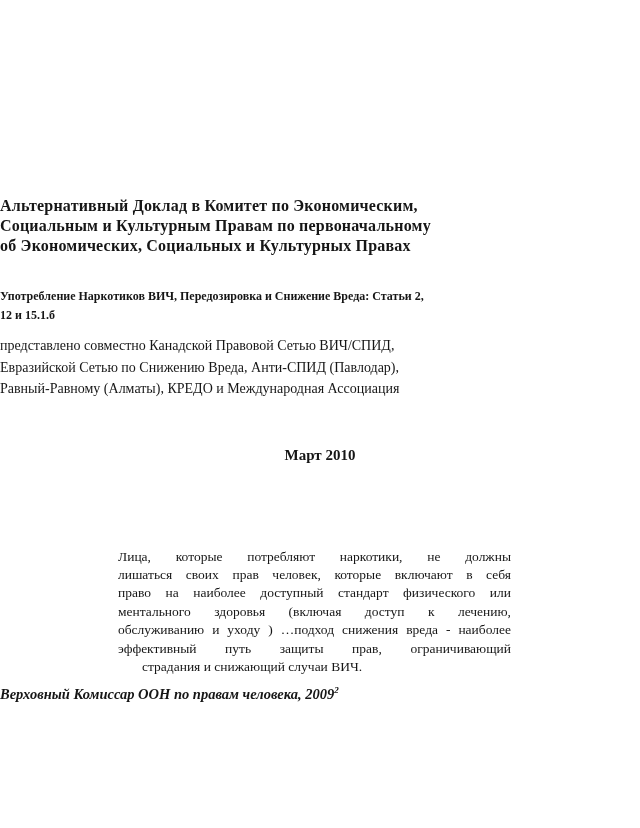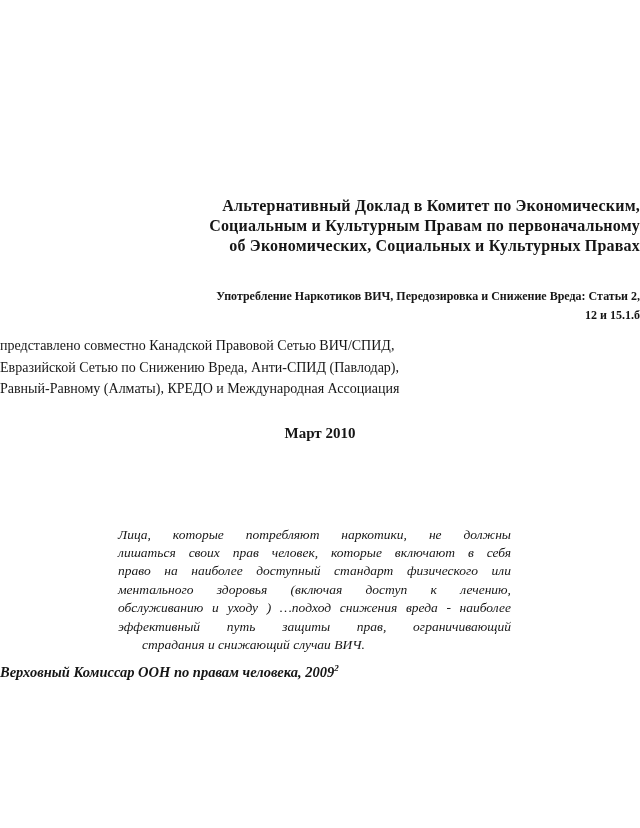--- a/index.html
+++ b/index.html
@@ -8,51 +8,50 @@
     width: 640px;
     height: 828px;
     background: #ffffff;
     color: #161616;
     font-family: "Liberation Serif", "DejaVu Serif", serif;
     display: flow-root;
     overflow: hidden;
   }
   .title-block {
     margin-top: 196px;
-    text-align: right;
+    text-align: left;
     font-weight: bold;
     font-size: 16px;
     line-height: 20px;
     letter-spacing: 0.2px;
   }
   .subtitle-block {
     margin-top: 31px;
-    text-align: right;
+    text-align: left;
     font-weight: bold;
     font-size: 12px;
     line-height: 18.5px;
   }
   .submission-block {
     margin-top: 11px;
     text-align: left;
     font-size: 14px;
     line-height: 21.5px;
   }
   .date-line {
-    margin-top: 22px;
+    margin-top: 44px;
     text-align: center;
     font-weight: bold;
     font-size: 15px;
     line-height: 22px;
   }
   .quote-block {
     margin-top: 82px;
     margin-left: 118px;
     width: 393px;
-    font-style: italic;
     font-size: 13.5px;
     line-height: 18.4px;
   }
   .quote-block .line {
     text-align: justify;
     text-align-last: justify;
   }
   .quote-block .line.last {
     text-align-last: left;
     margin-left: 24px;

